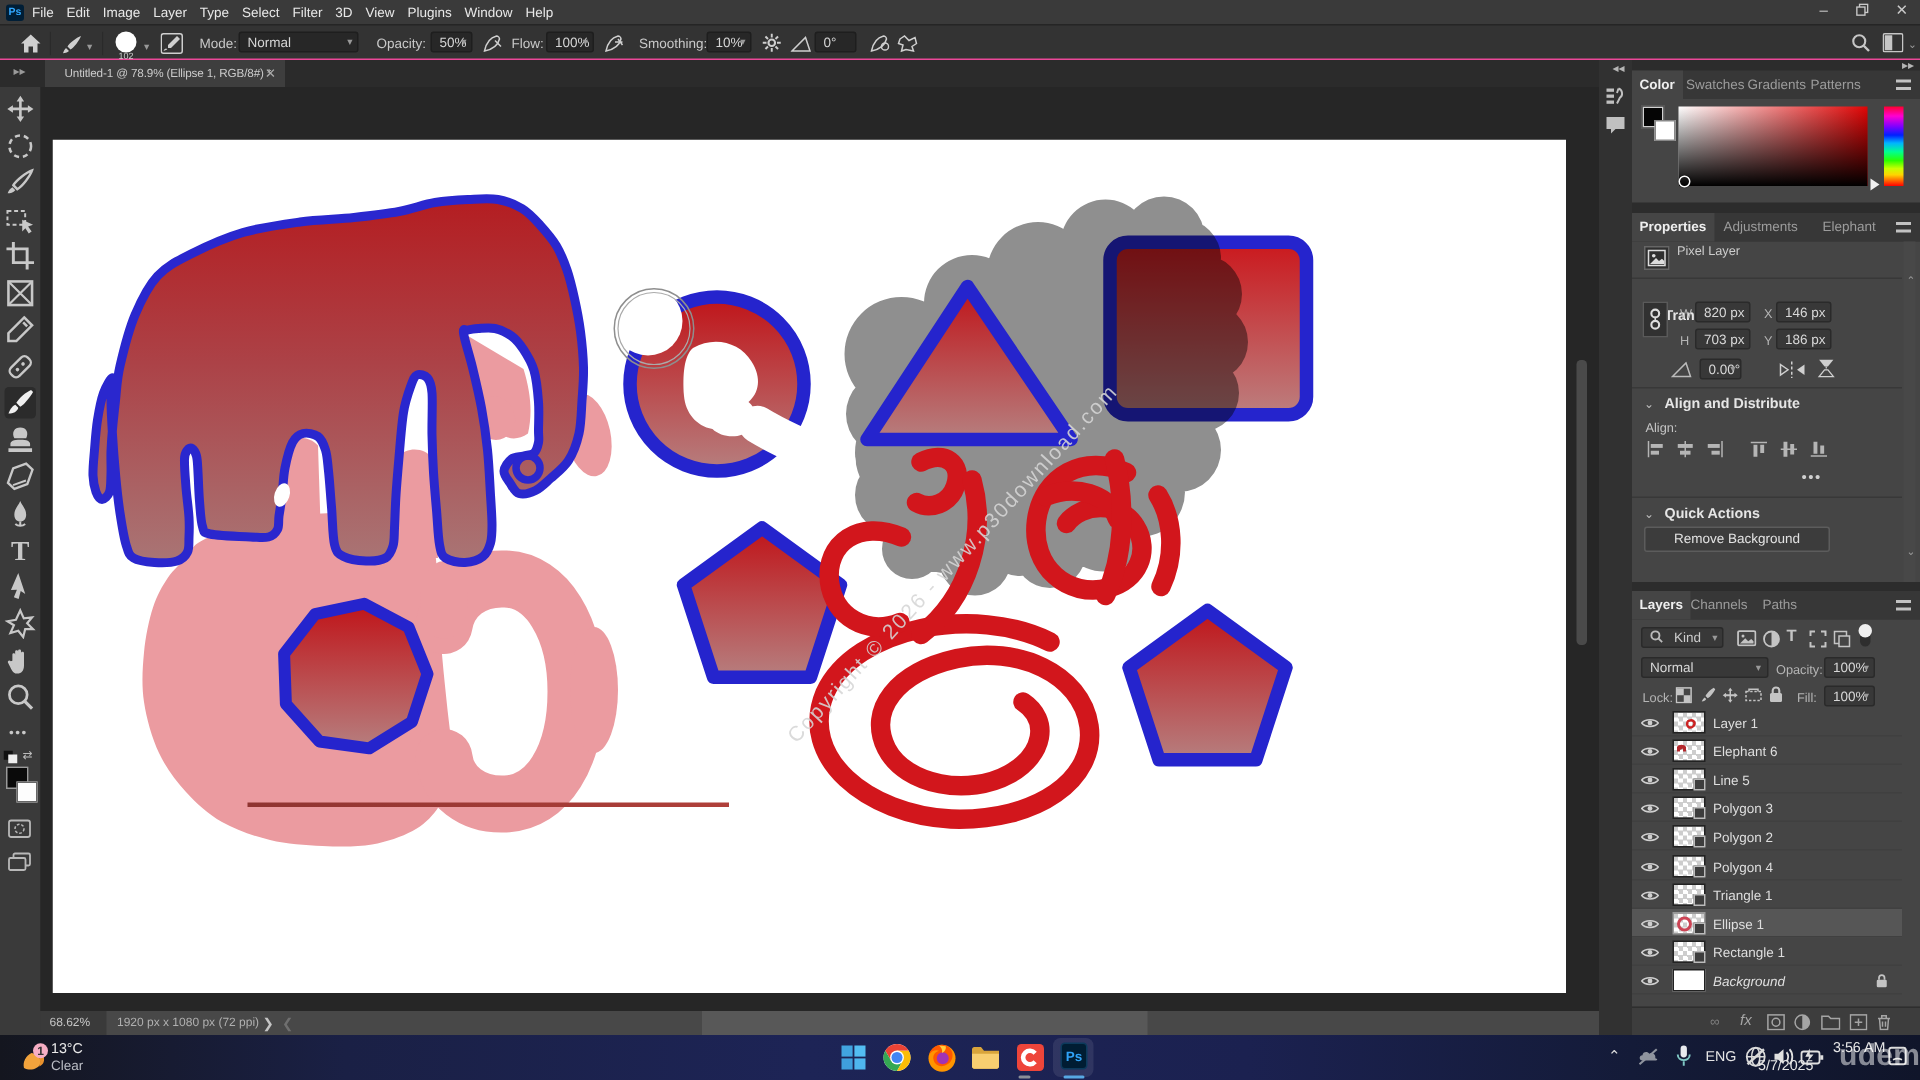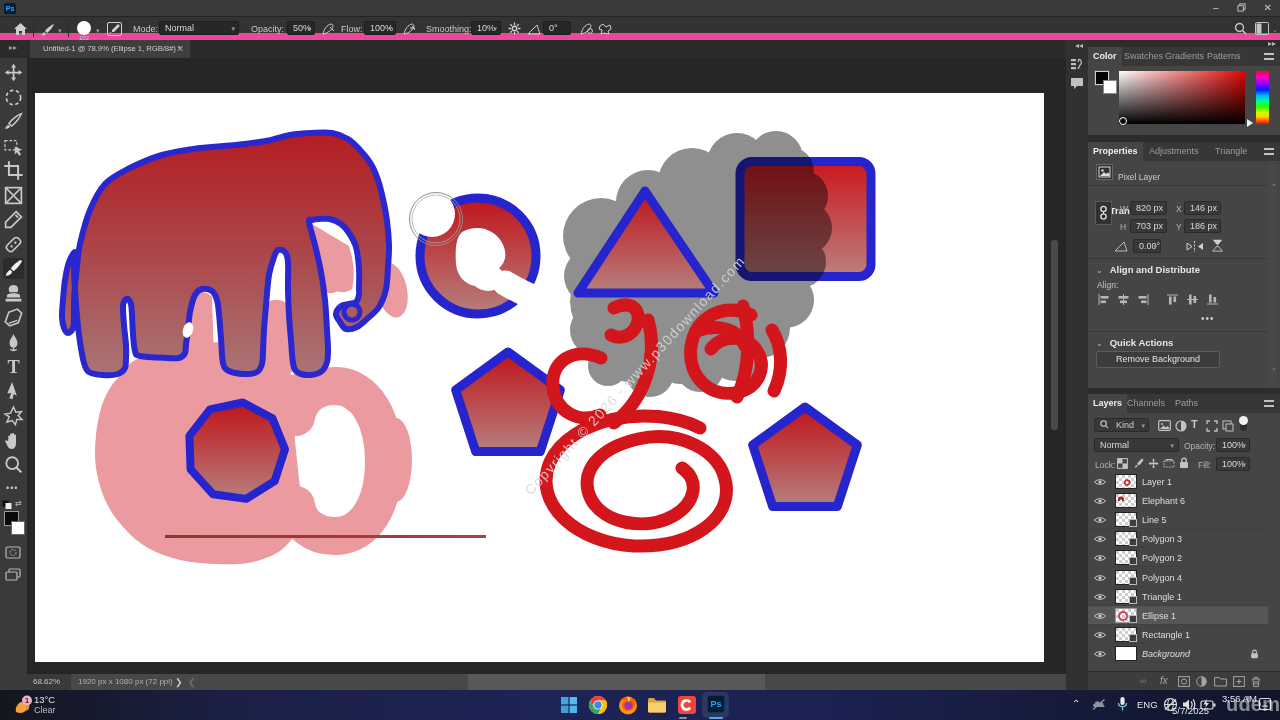--- a/index.html
+++ b/index.html
@@ -15,21 +15,21 @@
     background:#003; background:#001e36; border-radius:2px; color:#31a8ff;
     font-size:7px; font-weight:bold; text-align:center; line-height:11px; }
   #menubar .items { position:absolute; left:17px; top:0px; line-height:16px; }
   #menubar .items span { margin:0 4.3px; }
   #winbtn { position:absolute; right:8px; top:0; height:16px; color:#c9c9c9;
     font-size:10px; line-height:15px; }
   #winbtn span { margin-left:18px; }
 
   
   #optbar { left:0; top:16px; width:1280px; height:24px; background:#333333;
-    border-top:1px solid #252525; border-bottom:7px solid #ec4899;
+    border-top:1px solid #252525; border-bottom:1px solid #ec4899;
     color:#cfcfcf; font-size:9px; }
   .obox { position:absolute; height:14px; top:4px; background:#272727;
     border:1px solid #1e1e1e; border-radius:2px; color:#d6d6d6; font-size:9px;
     line-height:12px; padding-left:5px; }
   .obox .dd { position:absolute; right:3px; top:1px; color:#999; font-size:7px; }
   .olbl { position:absolute; top:7px; color:#c9c9c9; font-size:9px; }
   .osep { position:absolute; top:4px; width:1px; height:16px; background:#404040;
     border-right:1px solid #2a2a2a; }
 
   
@@ -90,20 +90,21 @@
   #taskbar { left:0; top:690px; width:1280px; height:30px;
     background:linear-gradient(90deg,#14161f 0%,#1a2045 18%,#1d2456 42%,#1b2150 65%,#141b38 85%,#10152a 100%); }
   .tbi { position:absolute; top:3px; width:24px; height:24px; }
 </style>
 </head>
 <body>
 <div id="stage">
 
   <div id="menubar" class="abs">
     <div class="ps">Ps</div>
+    <div class="items"><span>File</span><span>Edit</span><span>Image</span><span>Layer</span><span>Type</span><span>Select</span><span>Filter</span><span>3D</span><span>View</span><span>Plugins</span><span>Window</span><span>Help</span></div>
     <div id="winbtn"><span>–</span><span><svg width="9" height="9" viewBox="0 0 10 10" style="vertical-align:-1px">
             <rect x="3" y="1" width="6" height="6" fill="none" stroke="#c9c9c9"></rect>
             <rect x="1" y="3" width="6" height="6" fill="#3a3a3a" stroke="#c9c9c9"></rect>
           </svg></span><span>✕</span></div>
   </div>
 
   <div id="optbar" class="abs">
     <svg class="abs" style="left:13px;top:5px" width="15" height="14" viewBox="0 0 15 14">
         <path d="M7.5 1 L14 7 L12 7 L12 13 L9 13 L9 9 L6 9 L6 13 L3 13 L3 7 L1 7 Z" fill="#cfcfcf"></path>
       </svg>
@@ -429,30 +430,30 @@
       <div class="abs" style="left:31px;top:5px;width:126px;height:53px;background:linear-gradient(to top,#000 0%,rgba(0,0,0,0) 100%),linear-gradient(to right,#ffffff 0%,#e00505 100%)"></div>
       <div class="abs" style="left:31px;top:51px;width:8px;height:8px;border:1.5px solid #fff;border-radius:50%;box-shadow:0 0 1px #000"></div>
       <div class="abs" style="left:159px;top:53px;width:0;height:0;border-left:6px solid #f0f0f0;border-top:4px solid transparent;border-bottom:4px solid transparent"></div>
       <div class="abs" style="left:168px;top:5px;width:13px;height:53px;background:linear-gradient(180deg,#ff0030 0%,#ff00d0 12%,#8000ff 25%,#0020ff 36%,#00b4ff 46%,#00ff90 57%,#2bff00 68%,#c8ff00 78%,#ffd400 86%,#ff6a00 93%,#ff0000 100%)"></div>
     </div>
     <div style="height:7px"></div>
 
     <div class="ptabs">
         <span class="t act" style="left:0px">Properties</span>
         <span class="t" style="left:56px">Adjustments</span>
-        <span class="t" style="left:122px">Triangle</span>
+        <span class="t" style="left:122px">Elephant</span>
         <span class="menu"></span>
       </div>
     <div class="pbody" style="height:227px">
       <div class="abs" style="left:8px;top:3px;width:17px;height:16px;background:#2f2f2f;border:1px solid #666"><svg width="15" height="14" viewBox="0 0 15 14">
             <rect x="2" y="2" width="11" height="10" fill="none" stroke="#ddd"></rect>
             <circle cx="5.5" cy="5.5" r="1.2" fill="#ddd"></circle>
             <path d="M3 11 L7 7 L9 9 L11 7.5 L12.5 9 V11 Z" fill="#ddd"></path>
           </svg></div>
-      <span class="plbl" style="left:30px;top:11px;color:#cdcdcd">Pixel Layer</span>
+      <span class="plbl" style="left:30px;top:1px;color:#cdcdcd">Pixel Layer</span>
       <div class="abs" style="left:0;top:24px;width:180px;height:1px;background:#383838"></div>
       <div class="sechead" style="left:8px;top:44px"><span class="chev">⌄</span>Transform</div>
       <div class="abs" style="left:7px;top:40px;width:17px;height:24px;background:#313131;border:1px solid #5a5a5a"><svg width="15" height="22" viewBox="0 0 15 22">
             <circle cx="7.5" cy="7" r="2.6" fill="none" stroke="#ddd" stroke-width="1.4"></circle>
             <circle cx="7.5" cy="14.5" r="2.6" fill="none" stroke="#ddd" stroke-width="1.4"></circle>
             <path d="M7.5 9.6 V12" stroke="#ddd"></path>
           </svg></div>
       <span class="plbl" style="left:32px;top:43px">W</span>
       <div class="ibox" style="left:42px;top:40px;width:37px">820 px</div>
       <span class="plbl" style="left:88px;top:43px">X</span>

